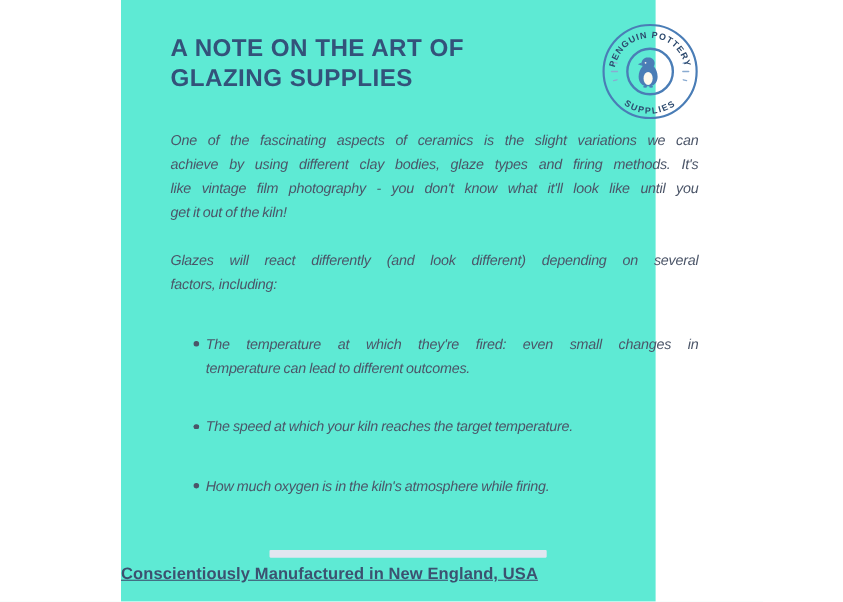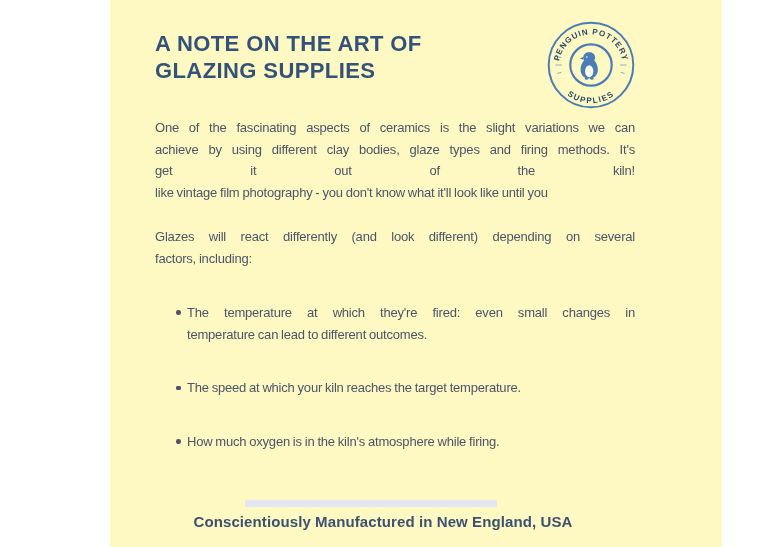--- a/index.html
+++ b/index.html
@@ -7,22 +7,22 @@
   .page {
     position: relative;
     width: 766px; height: 547px;
     background: #ffffff;
     overflow: hidden;
     font-family: "Liberation Sans", sans-serif;
   }
   .card {
     position: absolute;
     left: 110px; top: 0;
-    width: 612px; height: 547px;
-    background: #fef9c3;
+    width: 486px; height: 547px;
+    background: #5eead4;
   }
   .title {
     position: absolute;
     left: 45px; top: 30px;
     font-size: 22px; font-weight: 700;
     letter-spacing: 0.4px;
     line-height: 27px;
     color: #33527a;
   }
   .logo {
@@ -44,20 +44,21 @@
   }
   #para1 { top: 117px; }
   #para2 { top: 226px; }
   #bullets { top: 270px; }
   #para3 { top: 422px; }
   .justify-block .line, .bullet-text .line {
     text-align: justify;
     text-align-last: justify;
     letter-spacing: -0.2px;
     word-spacing: -0.5px;
+    font-style: italic;
   }
   .justify-block .line:last-child,
   .bullet-text .line:last-child {
     text-align-last: left;
   }
   .bullet-item { position: relative; padding-left: 32px; margin-top: 32px; }
   .bullet-item .dot {
     position: absolute;
     left: 21px; top: 8.4px;
     width: 4.6px; height: 4.6px;
@@ -68,24 +69,24 @@
     position: absolute;
     left: 135px; top: 500px;
     width: 252px; height: 7px;
     background: #e2e6f0;
     border-radius: 1px;
   }
   .footer {
     position: absolute;
     left: 0; top: 513px;
     width: 546px;
-    text-align: center;
     font-size: 15px; font-weight: 700;
     letter-spacing: 0.1px;
     color: #3c5170;
+    text-decoration: underline;
   }
 </style>
 </head>
 <body>
 
 <div class="page">
   <div class="card">
 
     <div class="title">
       <div class="line">A NOTE ON THE ART OF</div>
@@ -121,22 +122,22 @@
           <circle cx="45.4" cy="41.2" r="0.9" fill="#fdf9ee"></circle>
           <ellipse cx="45" cy="65.4" rx="2" ry="1.1" fill="#4a7db6"></ellipse>
           <ellipse cx="51" cy="65.4" rx="2" ry="1.1" fill="#4a7db6"></ellipse>
         </g>
       </svg>
     </div>
 
     <div class="para justify-block" id="para1">
         <div class="line">One of the fascinating aspects of ceramics is the slight variations we can</div>
         <div class="line">achieve by using different clay bodies, glaze types and firing methods.  It's</div>
+        <div class="line">like vintage film photography - you don't know what it'll look like until you</div>
         <div class="line">get it out of the kiln!</div>
-        <div class="line">like vintage film photography - you don't know what it'll look like until you</div>
       </div>
 
     <div class="para justify-block" id="para2">
         <div class="line">Glazes will react differently (and look different) depending on several</div>
         <div class="line">factors, including:</div>
       </div>
 
     <div class="bullets" id="bullets">
         <div class="bullet-item">
           <span class="dot"></span>

